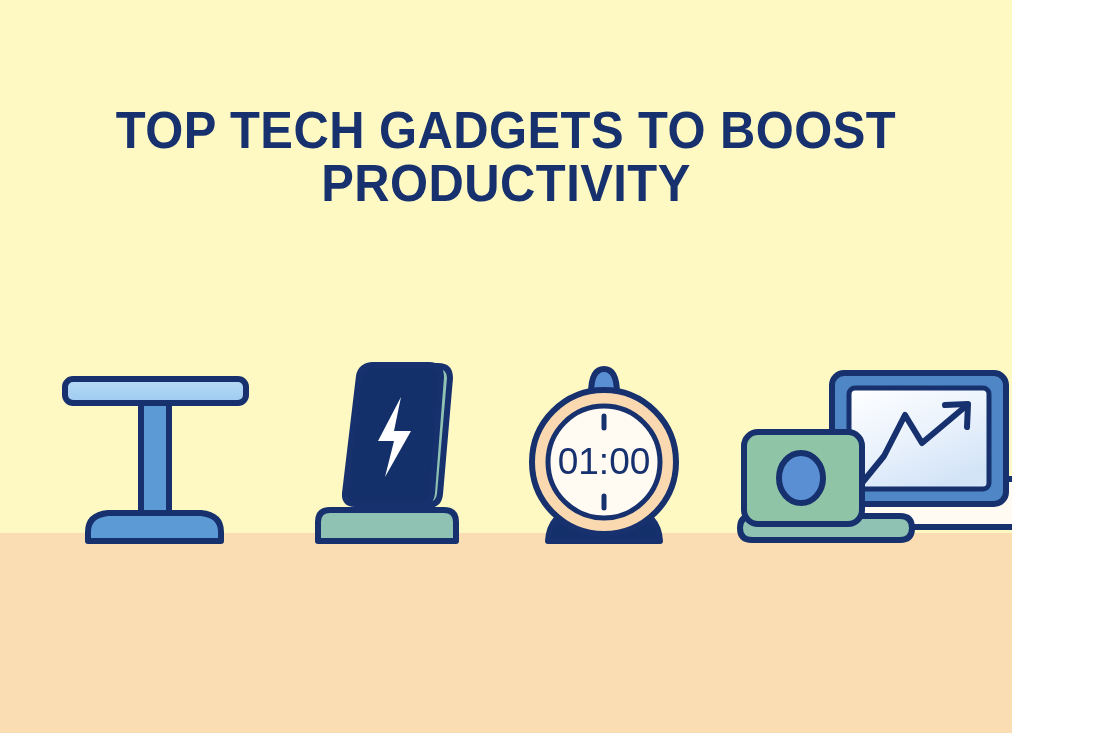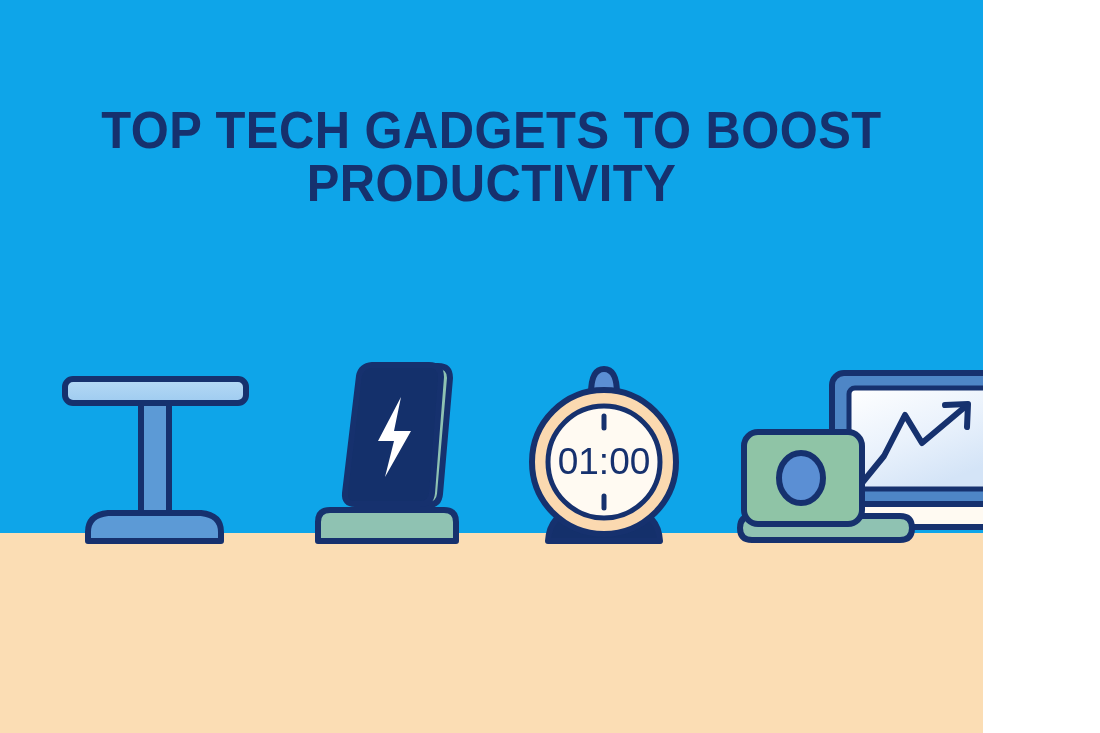--- a/index.html
+++ b/index.html
@@ -5,22 +5,23 @@
   html, body {
     margin: 0;
     padding: 0;
     background: #ffffff;
   }
   #canvas {
     position: relative;
     width: 983px;
     height: 733px;
     overflow: hidden;
-    background: #0ea5e9;
+    background: #fef9c3;
     font-family: "Liberation Sans", sans-serif;
+    padding-left: 29px;
   }
   #floor {
     position: absolute;
     left: 0;
     right: 0;
     top: 533px;
     bottom: 0;
     background: #FBDDB4;
   }
   #title-block {

